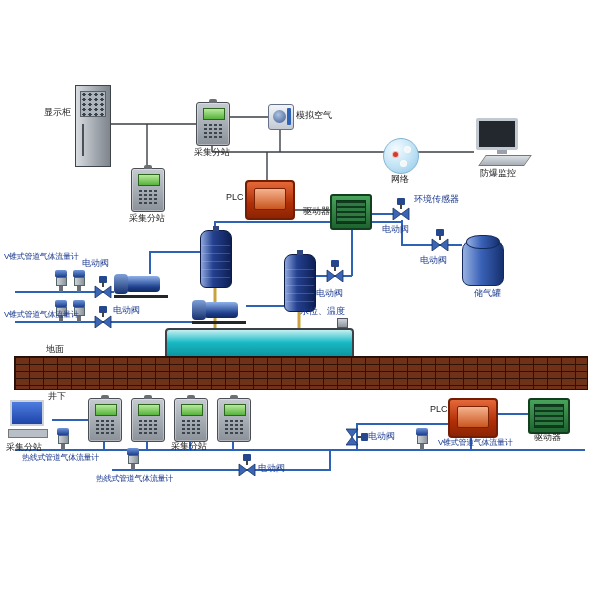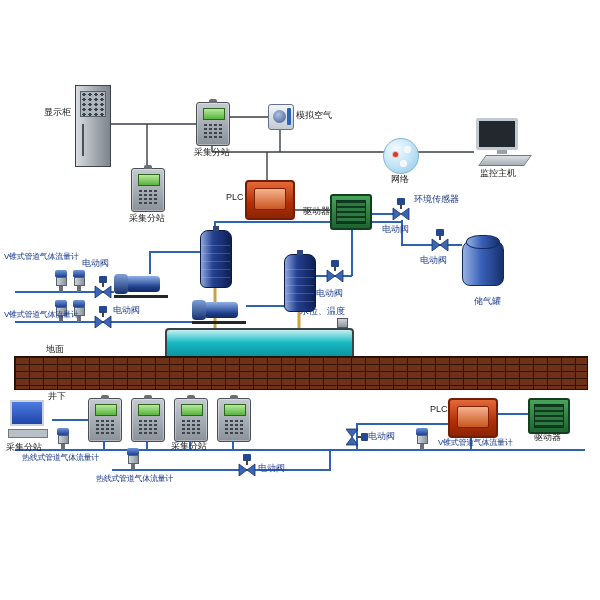--- a/index.html
+++ b/index.html
@@ -335,27 +335,27 @@
       <rect x="8" y="6" width="2" height="5" fill="#444"></rect>
     <path d="M1,10 L9,16 L1,22 Z" fill="#3a66b5" stroke="#16305f" stroke-width="0.8"></path>
     <path d="M17,10 L9,16 L17,22 Z" fill="#3a66b5" stroke="#16305f" stroke-width="0.8"></path>
     </svg>
 
   <span class="lbl" style="left:44px;top:107px">显示柜</span>
   <span class="lbl" style="left:194px;top:147px">采集分站</span>
   <span class="lbl" style="left:129px;top:213px">采集分站</span>
   <span class="lbl" style="left:296px;top:110px">模拟空气</span>
   <span class="lbl" style="left:391px;top:174px">网络</span>
-  <span class="lbl" style="left:480px;top:168px">监控主机</span>
+  <span class="lbl" style="left:480px;top:168px">防爆监控</span>
   <span class="lbl" style="left:226px;top:192px">PLC</span>
   <span class="lbl" style="left:303px;top:206px">驱动器</span>
   <span class="lbl blue" style="left:414px;top:194px">环境传感器</span>
   <span class="lbl blue" style="left:382px;top:224px">电动阀</span>
   <span class="lbl blue" style="left:420px;top:255px">电动阀</span>
-  <span class="lbl blue" style="left:474px;top:296px">储气罐</span>
+  <span class="lbl blue" style="left:474px;top:288px">储气罐</span>
   <span class="lbl blue sm" style="left:4px;top:252px">V锥式管道气体流量计</span>
   <span class="lbl blue" style="left:82px;top:258px">电动阀</span>
   <span class="lbl blue sm" style="left:4px;top:310px">V锥式管道气体流量计</span>
   <span class="lbl blue" style="left:113px;top:305px">电动阀</span>
   <span class="lbl blue" style="left:316px;top:288px">电动阀</span>
   <span class="lbl blue" style="left:300px;top:306px">水位、温度</span>
   <span class="lbl" style="left:46px;top:344px">地面</span>
   <span class="lbl" style="left:48px;top:391px">井下</span>
   <span class="lbl" style="left:6px;top:442px">采集分站</span>
   <span class="lbl" style="left:171px;top:441px">采集分站</span>

